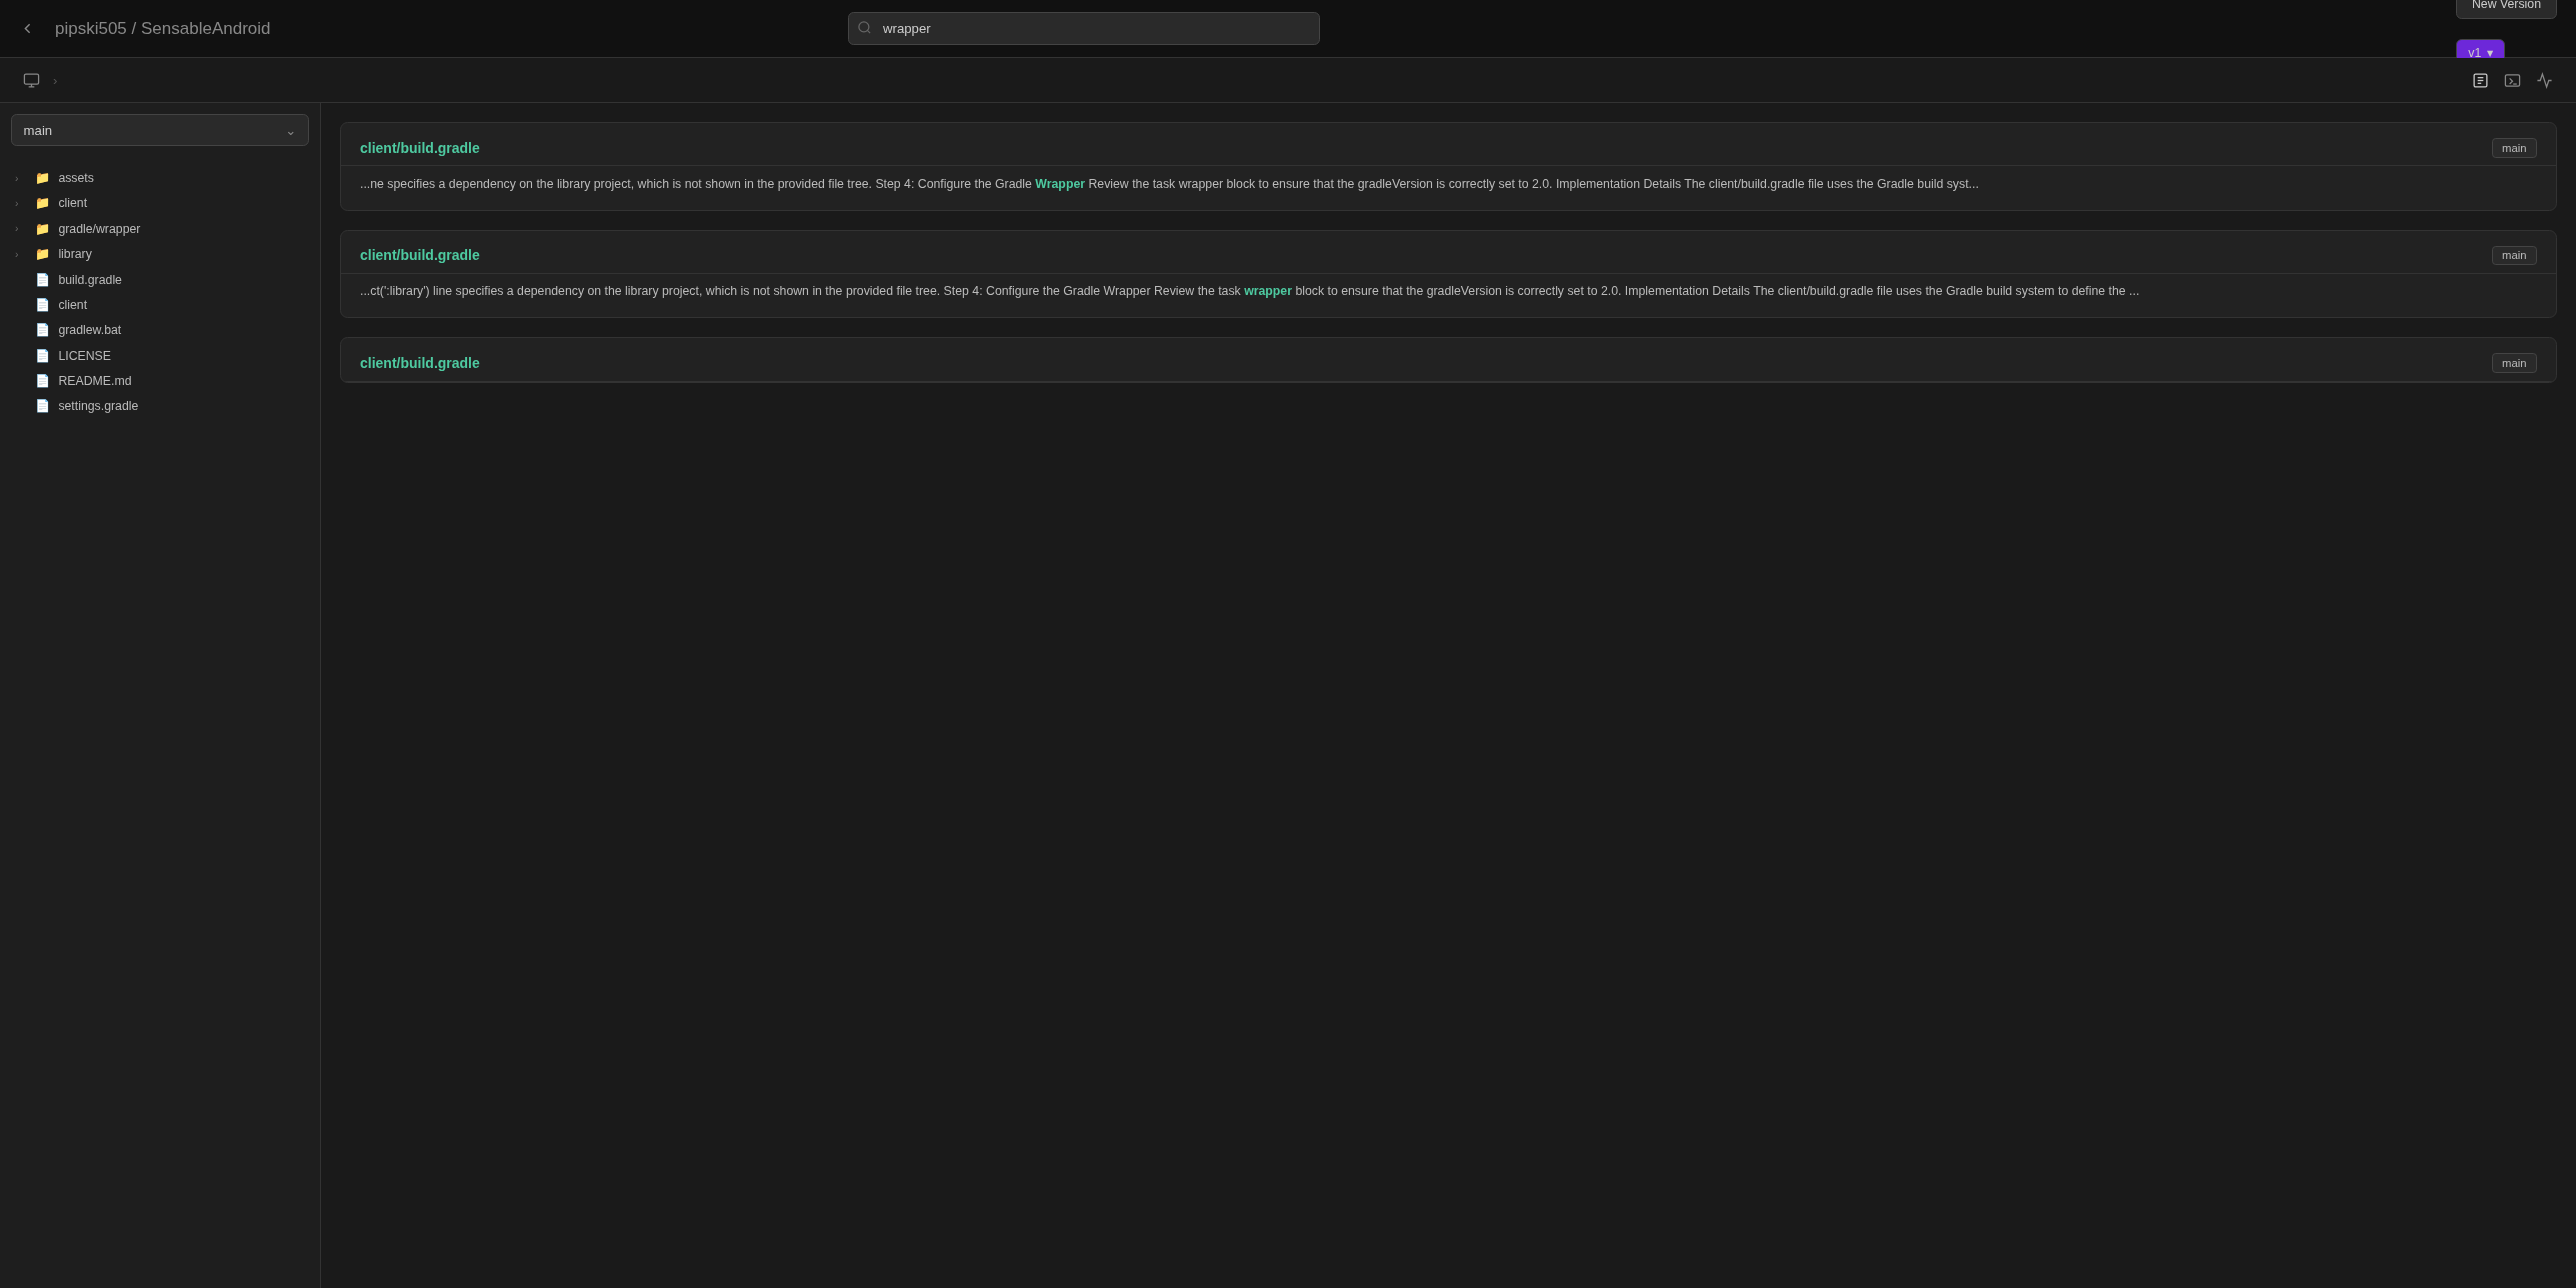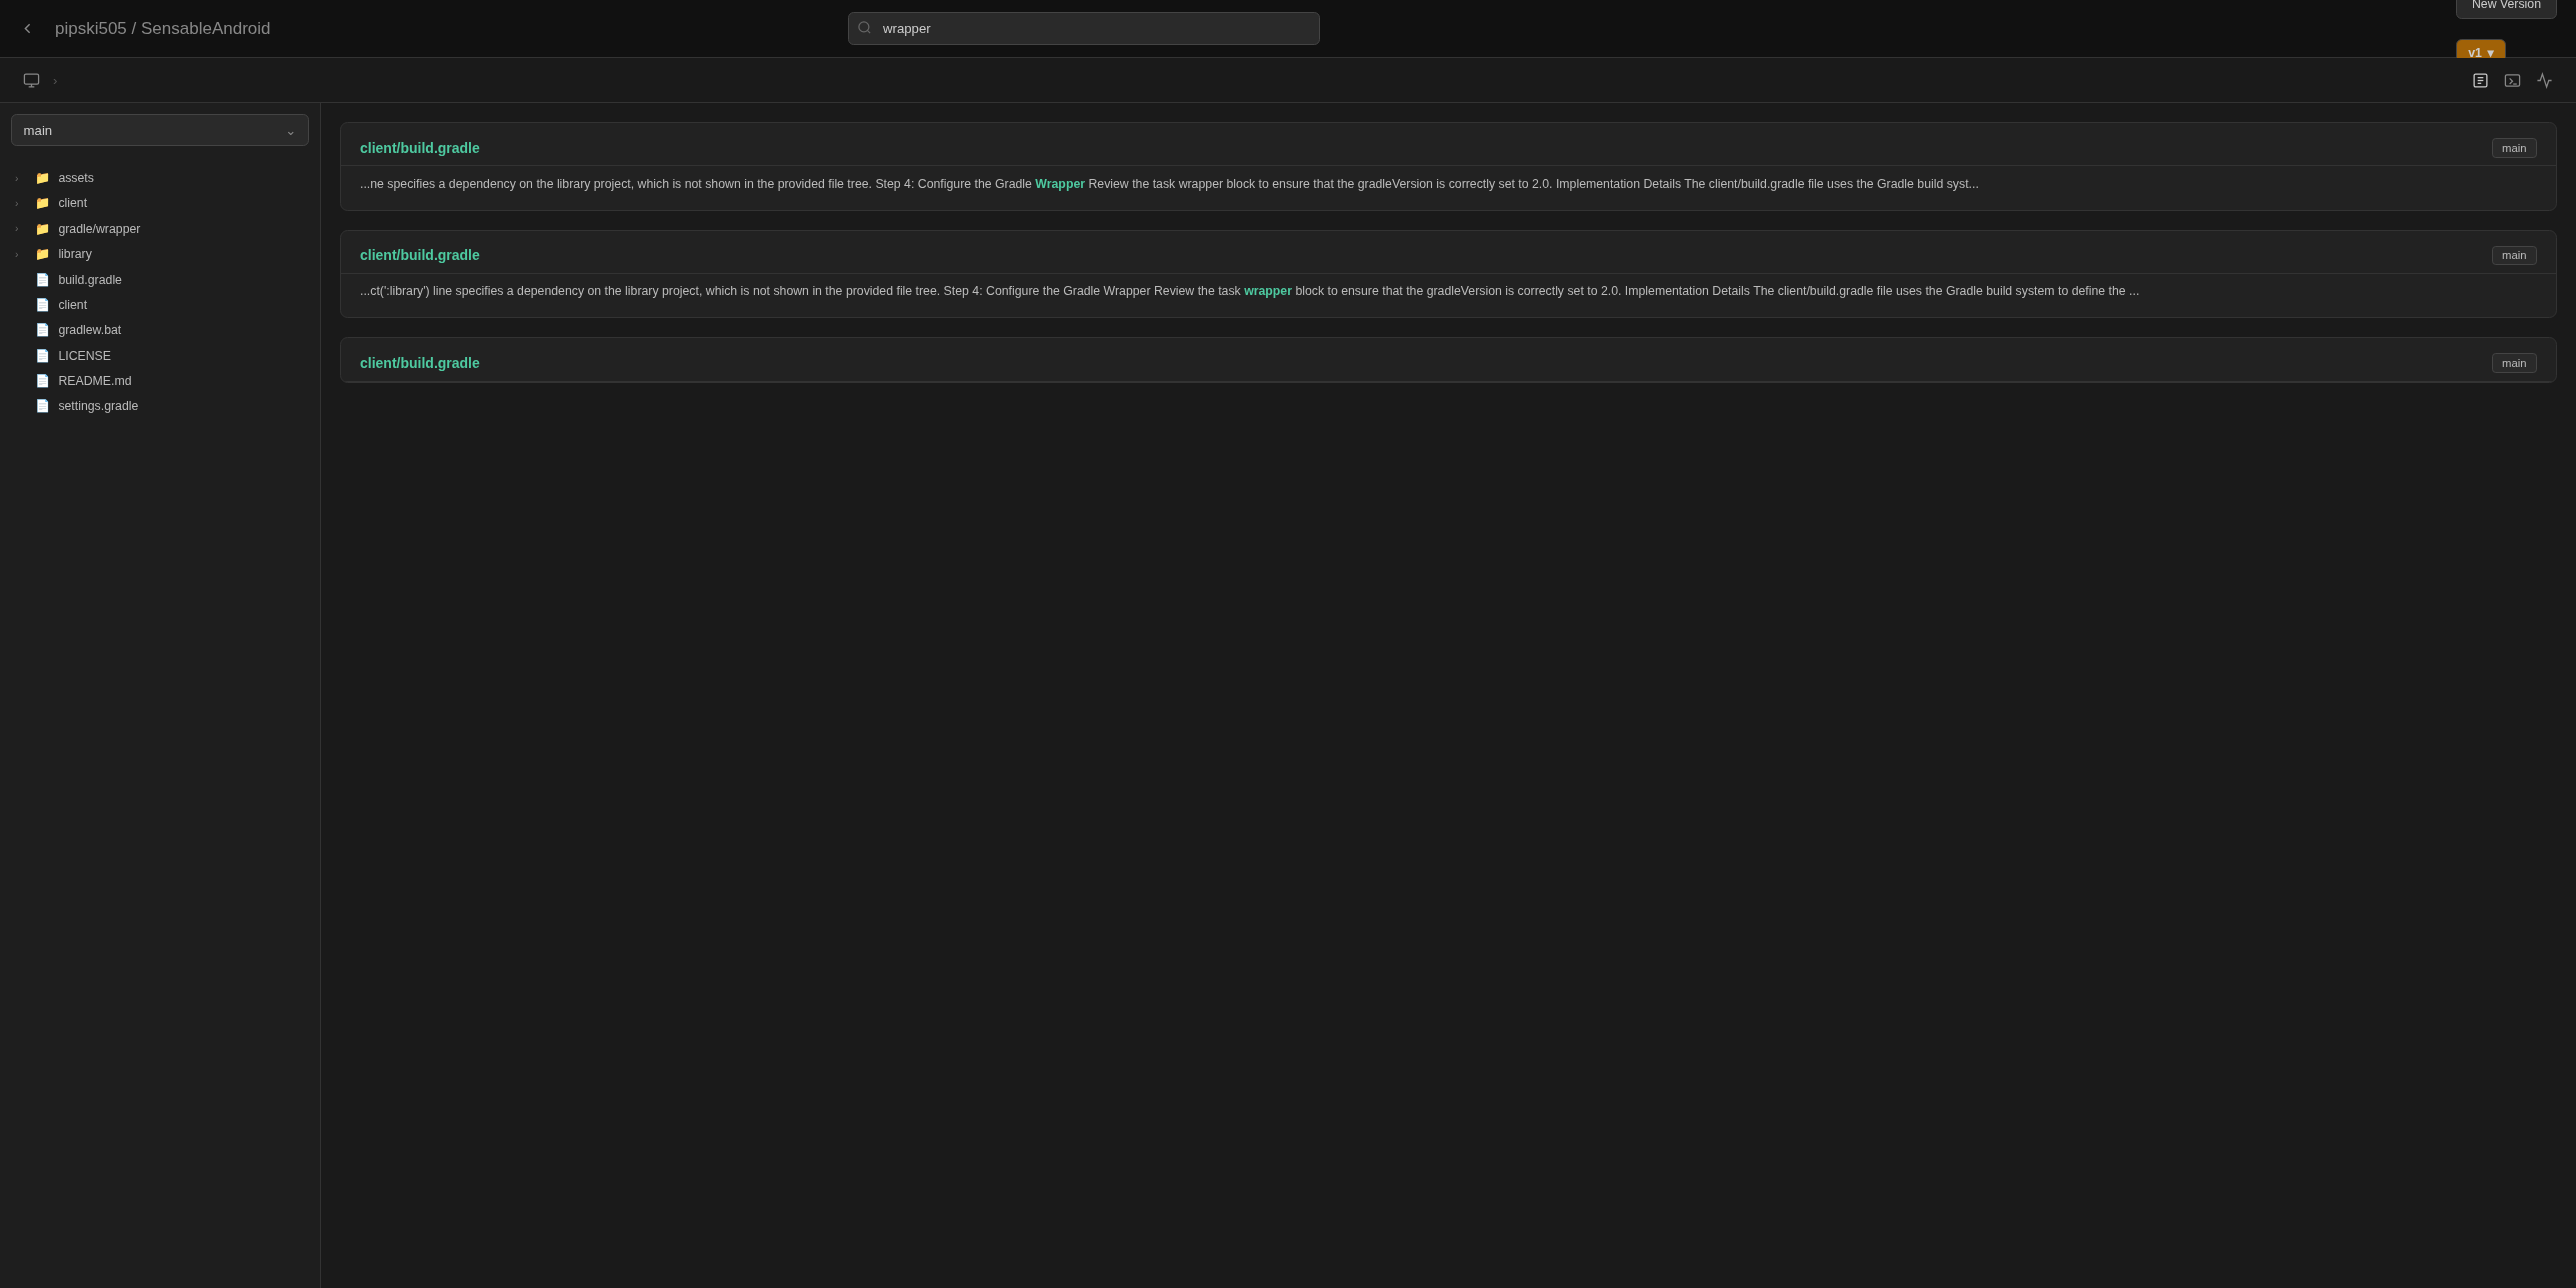--- a/index.html
+++ b/index.html
@@ -74,31 +74,30 @@
     .btn-new-version {
       background: #2a2a2a;
       border: 0.9px solid #444;
       color: #ccc;
       padding: 6.6px 15px;
       border-radius: 5.7px;
       cursor: pointer;
       font-size: 12.3px;
     }
     .btn-version {
-      background: #a16207;
+      background: #6d28d9;
       border: 0.9px solid #444;
       color: #ccc;
       padding: 6.6px 11.3px;
       border-radius: 5.7px;
       cursor: pointer;
       font-size: 12.3px;
       display: flex;
       align-items: center;
       gap: 5.7px;
-      font-weight: bold;
     }
 
     
     .toolbar {
       background: #1a1a1a;
       border-bottom: 0.9px solid #333;
       display: flex;
       align-items: center;
       padding: 0 19px;
       height: 45px;

